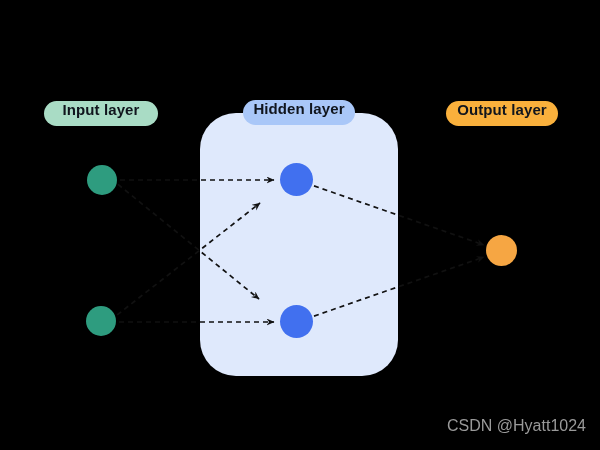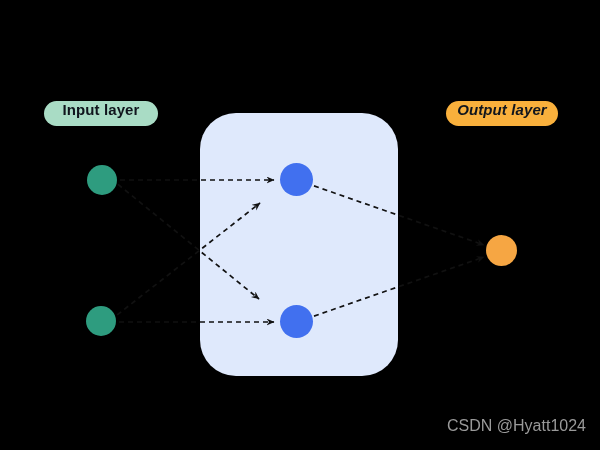--- a/index.html
+++ b/index.html
@@ -18,21 +18,21 @@
   .node.hidden1{left:280px;top:163px;width:33px;height:33px;background:#4170ef;}
   .node.hidden2{left:280px;top:305px;width:33px;height:33px;background:#4170ef;}
   .node.output1{left:486px;top:235px;width:31px;height:31px;background:#f6a643;}
   .pill{
     position:absolute;z-index:4;height:25px;border-radius:13px;
     display:flex;justify-content:center;
     font-size:15px;font-weight:700;color:#10151d;letter-spacing:.1px;
   }
   .pill.input{left:44px;top:101px;width:114px;background:#a9dcc5;}
   .pill.hidden{left:243px;top:100px;width:112px;background:#a9c7f8;}
-  .pill.output{left:446px;top:101px;width:112px;background:#f9b03c;font-style:italic;}
+  .pill.output{left:446px;top:101px;width:112px;background:#f9b03c;}
   .watermark{
     position:absolute;right:14px;top:417px;z-index:4;
     font-size:16px;color:#9a9a9a;
   }
 </style>
 </head>
 <body>
 
 <div class="stage">
 
@@ -56,19 +56,22 @@
 
   <div class="node input1"></div>
   <div class="node input2"></div>
   <div class="node hidden1"></div>
   <div class="node hidden2"></div>
   <div class="node output1"></div>
 
   <div class="pill input">
     <span>Input layer</span>
   </div>
+  <div class="pill hidden">
+    <span>Hidden layer</span>
+  </div>
   <div class="pill output">
     <span>Output layer</span>
   </div>
 
   <div class="watermark">CSDN @Hyatt1024</div>
 
 </div>
 
 </body></html>

